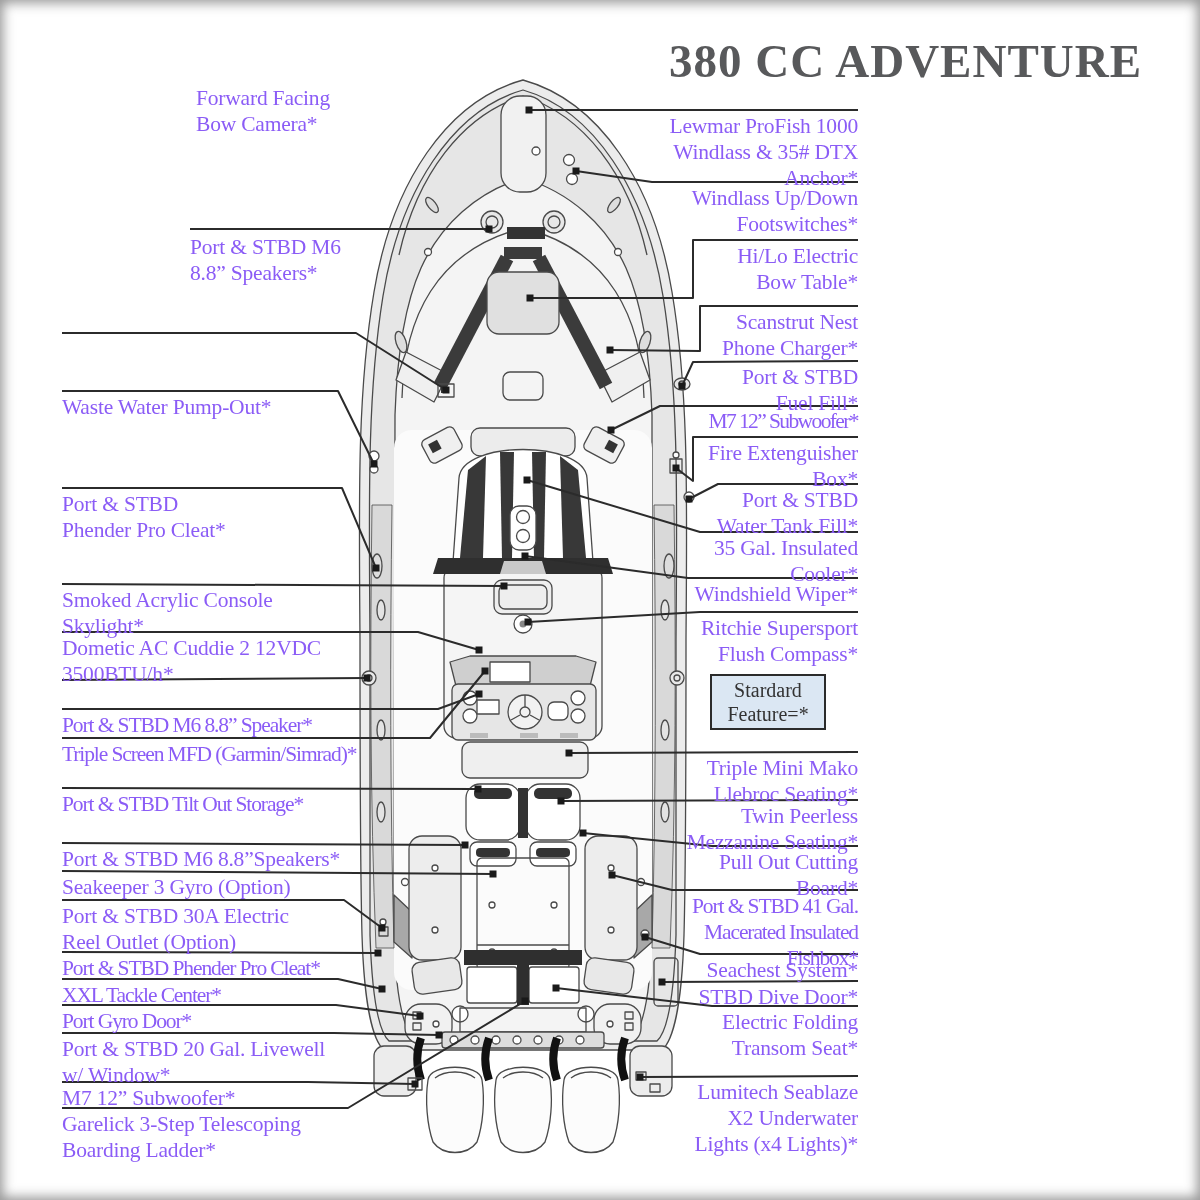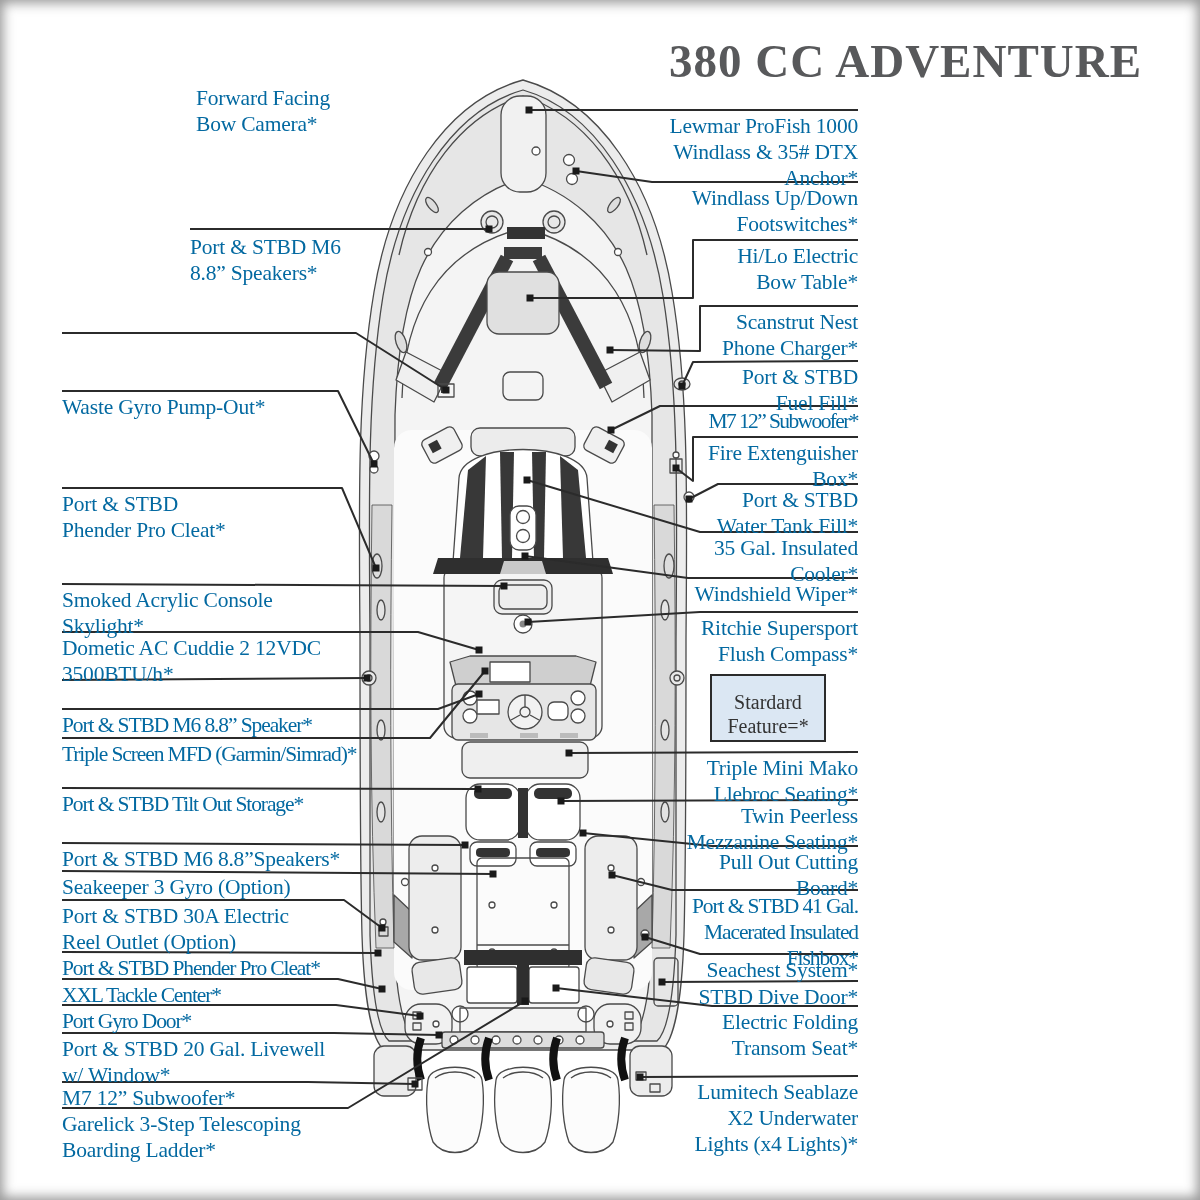--- a/index.html
+++ b/index.html
@@ -3,28 +3,28 @@
 <meta charset="utf-8">
 <style>
   html,body{margin:0;padding:0;background:#fff;}
   #stage{position:relative;width:1200px;height:1200px;background:#ffffff;overflow:hidden;
          font-family:Liberation Serif, serif;}
   .frame{position:absolute;inset:0;pointer-events:none;z-index:9;
          box-shadow:inset 0 0 12px 3px rgba(96,96,96,.65);}
   #boat-svg{position:absolute;left:0;top:0;z-index:1;}
   .title{position:absolute;top:34px;right:58px;z-index:3;
          font-size:47px;font-weight:bold;color:#58595b;letter-spacing:1px;white-space:nowrap;}
-  .lbl{position:absolute;z-index:3;font-size:21.5px;line-height:1.2;color:#0369a1;
+  .lbl{position:absolute;z-index:3;font-size:21.5px;line-height:1.2;color:#8b5cf6;
        white-space:pre-line;letter-spacing:-0.2px;}
   .lbl.r{text-align:right;}
   .cond{letter-spacing:-1.1px;text-align:center;}
   .tight{letter-spacing:-1.6px;}
   .legend{position:absolute;left:710px;top:674px;width:112px;height:50px;z-index:3;
           background:#dbe7f3;border:2px solid #2b2b2b;color:#333;
-          font-size:20px;line-height:1.2;text-align:center;white-space:pre-line;padding-top:14px;}
+          font-size:20px;line-height:1.2;text-align:center;white-space:pre-line;padding-top:2px;}
 </style>
 </head>
 <body>
 
 <div id="stage">
   <div class="frame"></div>
 
   <div class="title">380 CC ADVENTURE</div>
 
   <svg id="boat-svg" width="1200" height="1200" viewBox="0 0 1200 1200">
@@ -287,21 +287,21 @@
       <rect x="658.5" y="978.5" width="7" height="7"></rect>
         <rect x="552.5" y="984.5" width="7" height="7"></rect>
       <rect x="636.5" y="1073.5" width="7" height="7"></rect>
     </g>
   </svg>
 
   <div class="lbl" style="left:196px;top:86px">Forward Facing
 Bow Camera*</div>
   <div class="lbl" style="left:190px;top:235px">Port &amp; STBD M6
 8.8” Speakers*</div>
-  <div class="lbl" style="left:62px;top:395px">Waste Gyro Pump-Out*</div>
+  <div class="lbl" style="left:62px;top:395px">Waste Water Pump-Out*</div>
   <div class="lbl" style="left:62px;top:492px">Port &amp; STBD
 Phender Pro Cleat*</div>
   <div class="lbl" style="left:62px;top:588px">Smoked Acrylic Console
 Skylight*</div>
   <div class="lbl" style="left:62px;top:636px">Dometic AC Cuddie 2 12VDC
 3500BTU/h*</div>
   <div class="lbl cond" style="left:62px;top:713px">Port &amp; STBD M6 8.8” Speaker*</div>
   <div class="lbl cond" style="left:62px;top:742px">Triple Screen MFD (Garmin/Simrad)*</div>
   <div class="lbl cond" style="left:62px;top:792px">Port &amp; STBD Tilt Out Storage*</div>
   <div class="lbl" style="left:62px;top:847px">Port &amp; STBD M6 8.8”Speakers*</div>

